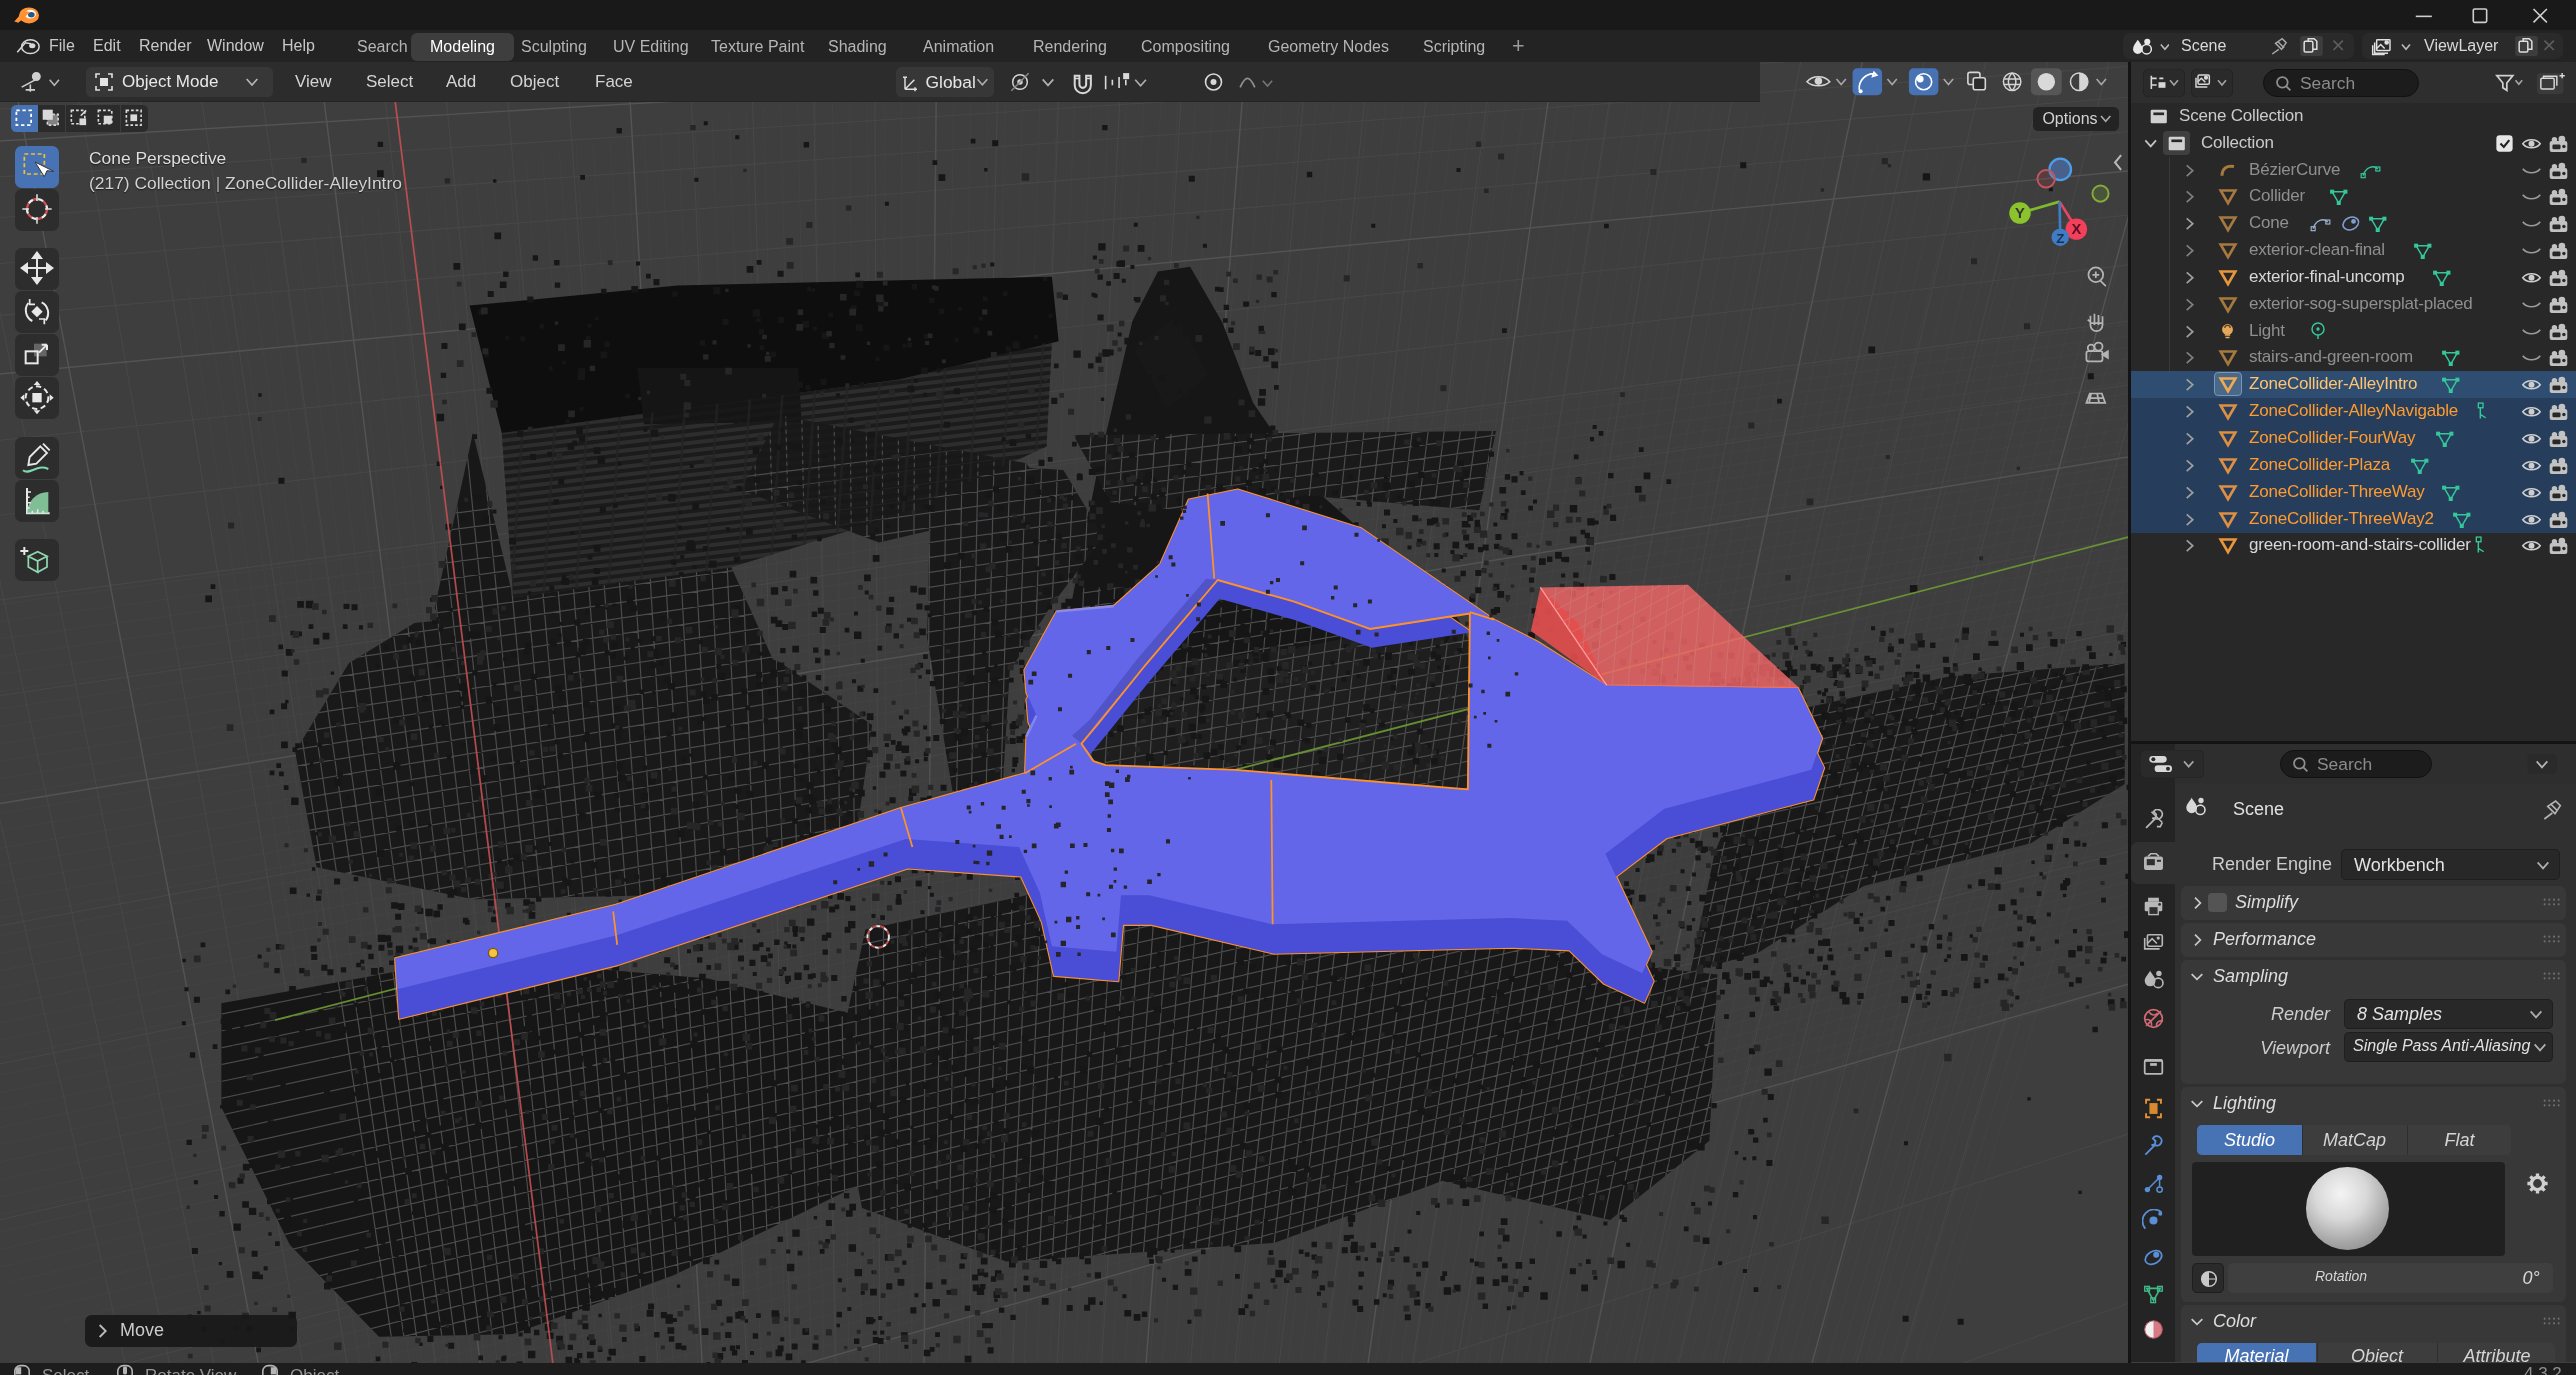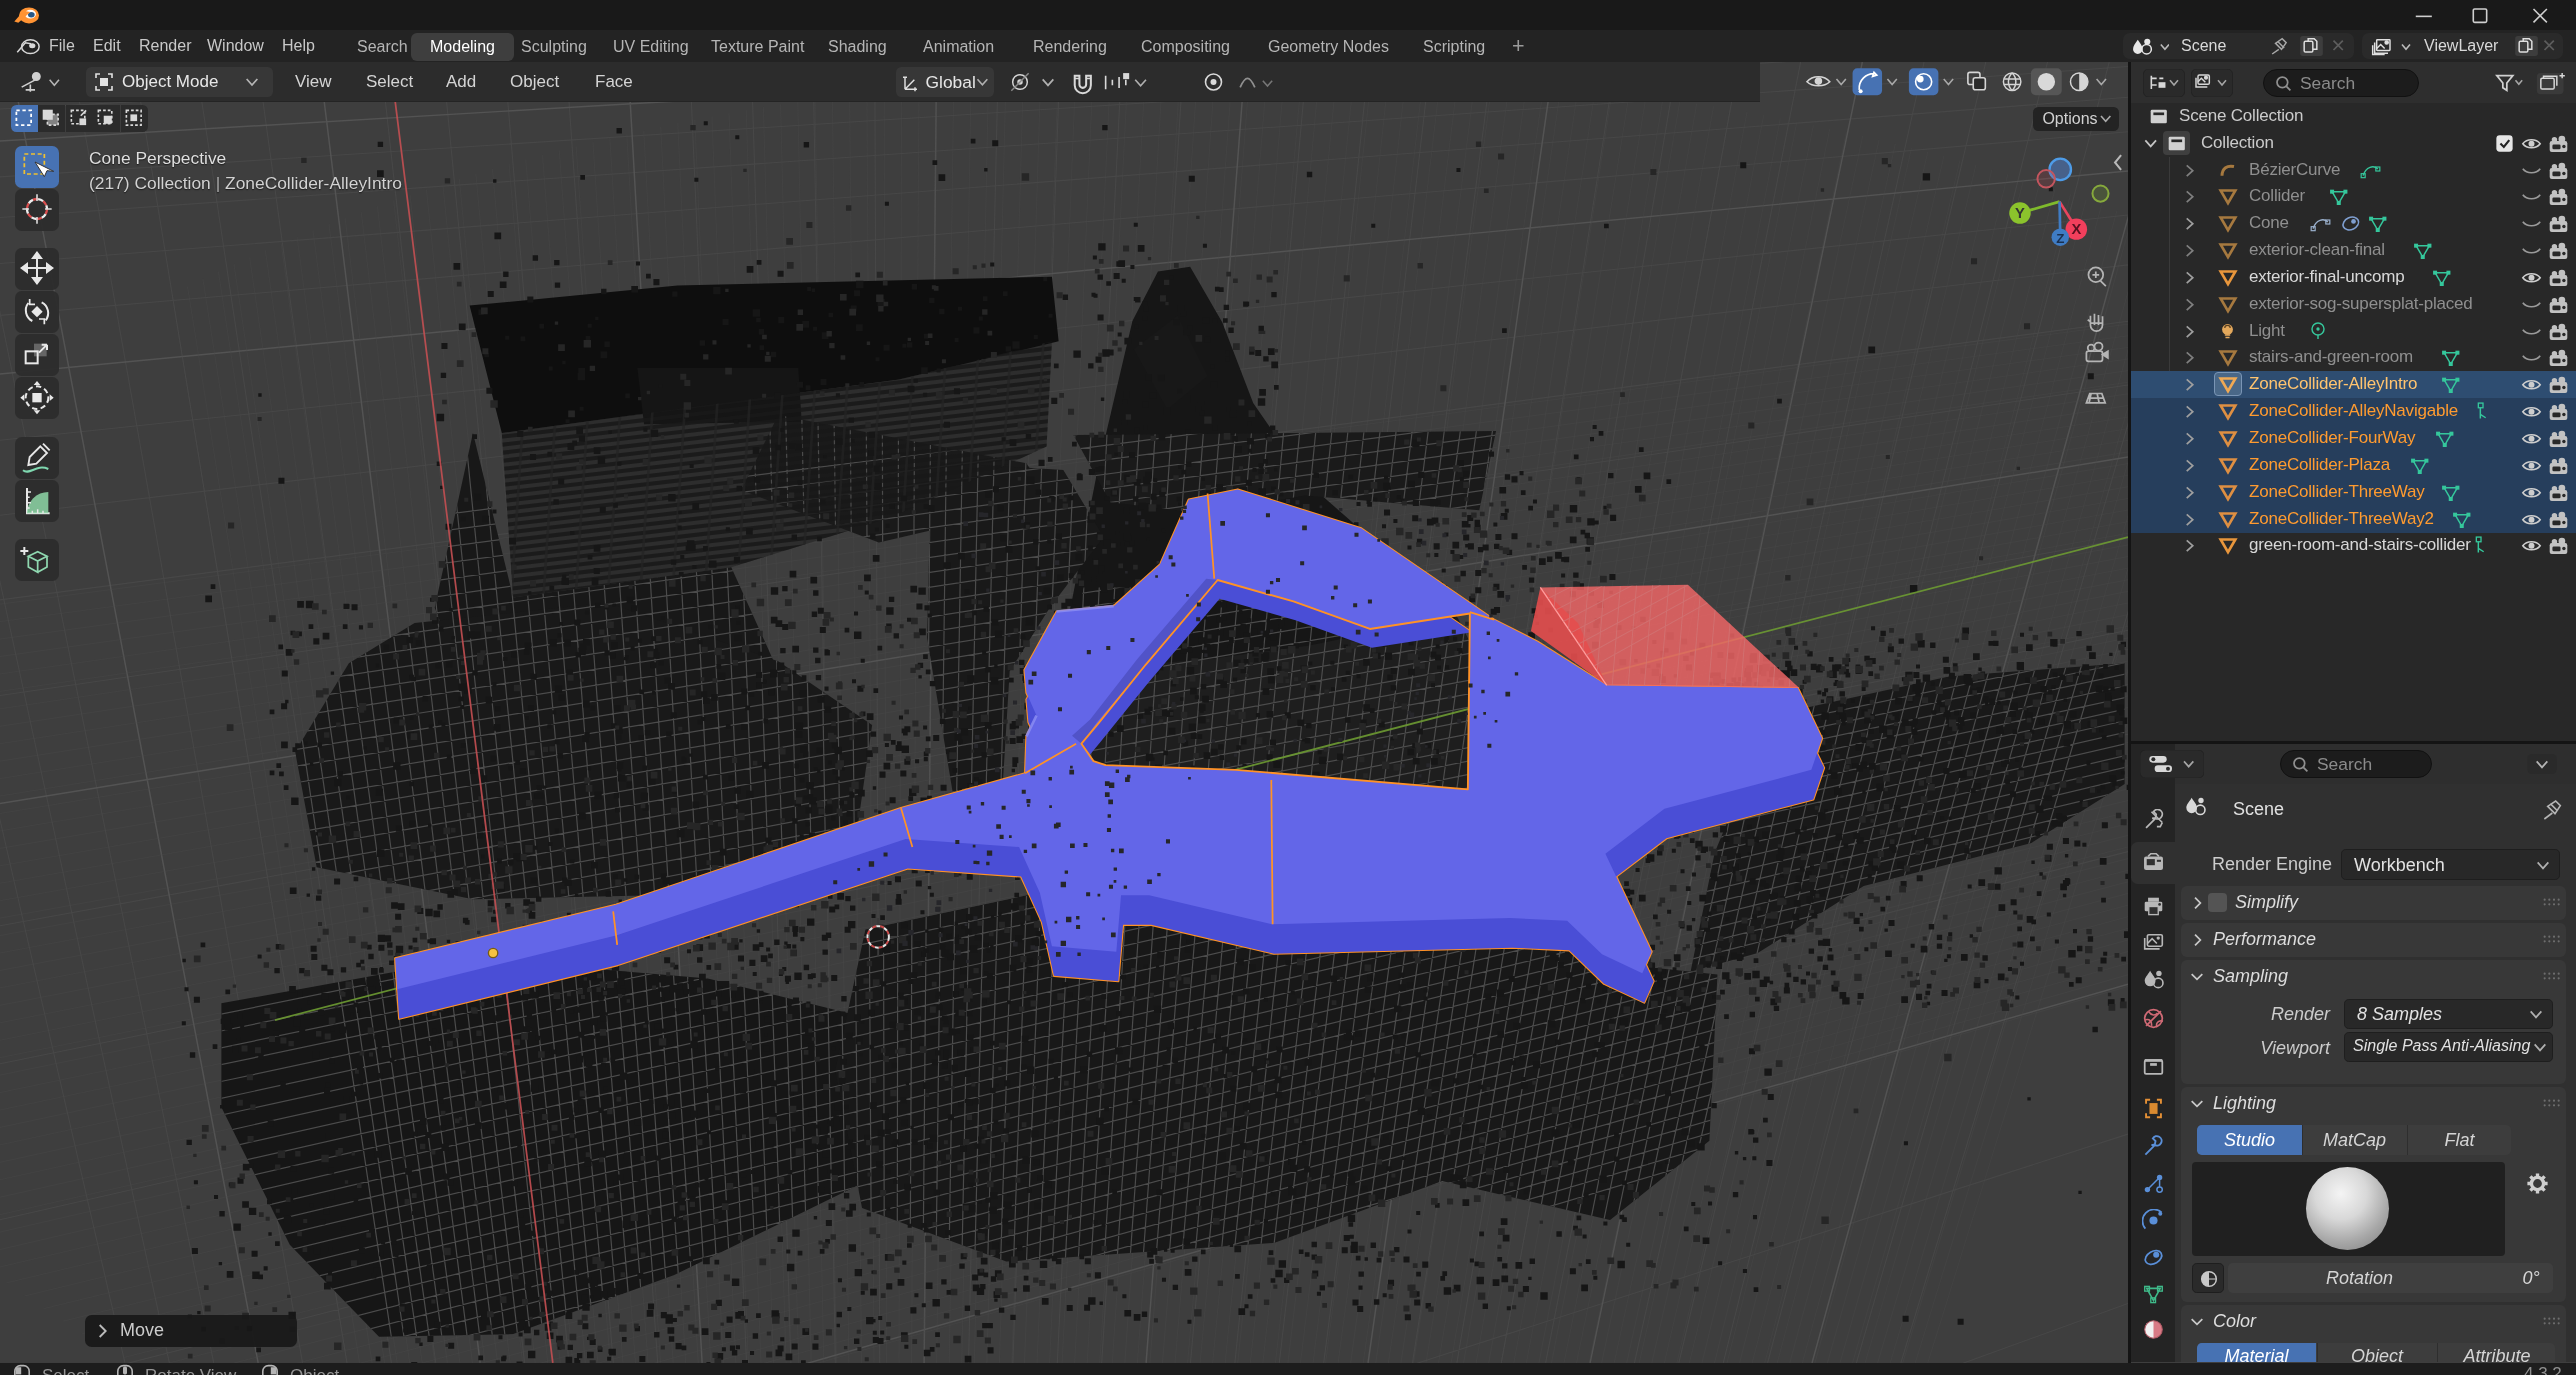--- a/index.html
+++ b/index.html
@@ -1049,21 +1049,21 @@
         </g>
       </svg>
       <div class="abs" style="left:11.4px;top:176px;width:32px;height:30px;background:#2a2a2a;border:0.7px solid #1e1e1e;border-radius:4.7px">
         <svg class="abs" style="left:5.4px;top:4.7px" width="20" height="20" viewBox="0 0 30 30">
           <circle cx="15" cy="15" r="11" fill="none" stroke="#c9c9c9" stroke-width="2.2"></circle>
           <path d="M15 4 a11 11 0 0 0 0 22 Z" fill="#c9c9c9"></path>
           <path d="M4 15 h22" stroke="#c9c9c9" stroke-width="1.6"></path>
         </svg>
       </div>
 <div class="abs" style="left:47px;top:176px;width:325px;height:30px;background:#3f3f3f;border-radius:4.7px;color:#d5d5d5">
-        <span style="position:absolute;left:98px;top:4.7px;font-size:18px">Rotation</span>
+        <span style="position:absolute;left:87px;top:4.7px;font-size:14px">Rotation</span>
         <span style="position:absolute;right:13.4px;top:4.7px;font-size:18px">0°</span>
       </div>
     </div>
     <div class="pnl" style="top:562px;height:74px">
       <svg class="abs" style="left:8px;top:10px" width="16" height="13.4" viewBox="0 0 24 20">
         <path d="M4 6 l8 8 l8 -8" fill="none" stroke="#c9c9c9" stroke-width="2.6"></path>
       </svg>
       <span class="abs" style="left:32px;top:6px">Color</span>
       <svg class="abs dots" style="left:361px;top:11.4px" width="20" height="10.7" viewBox="0 0 30 16">
         <circle cx="4" cy="4" r="1.6" fill="#9a9a9a"></circle>

